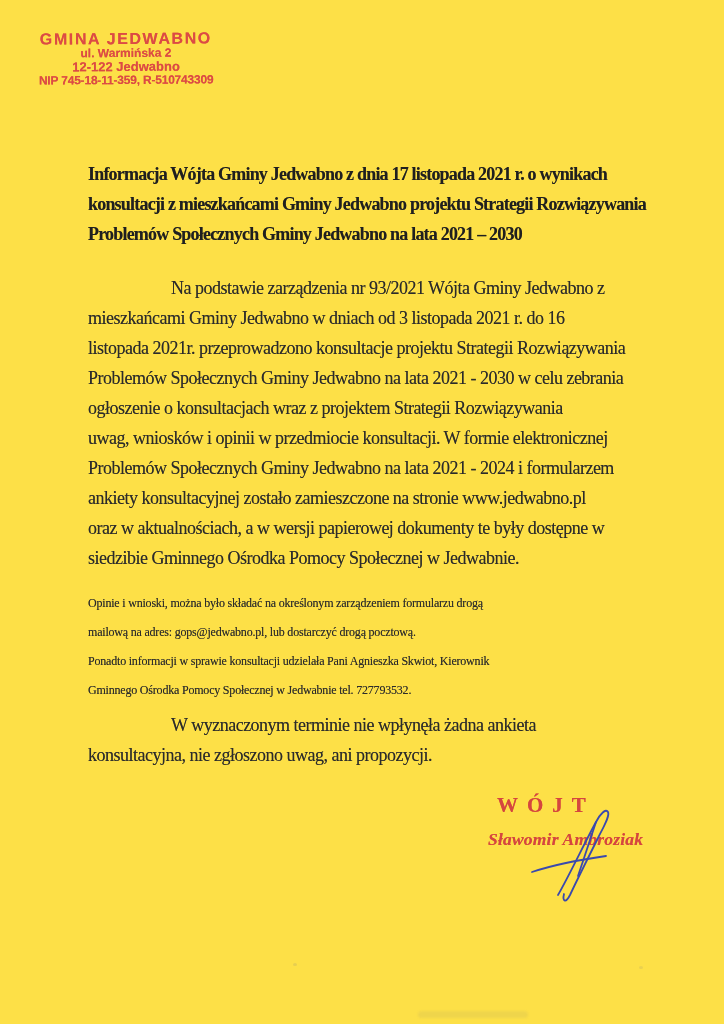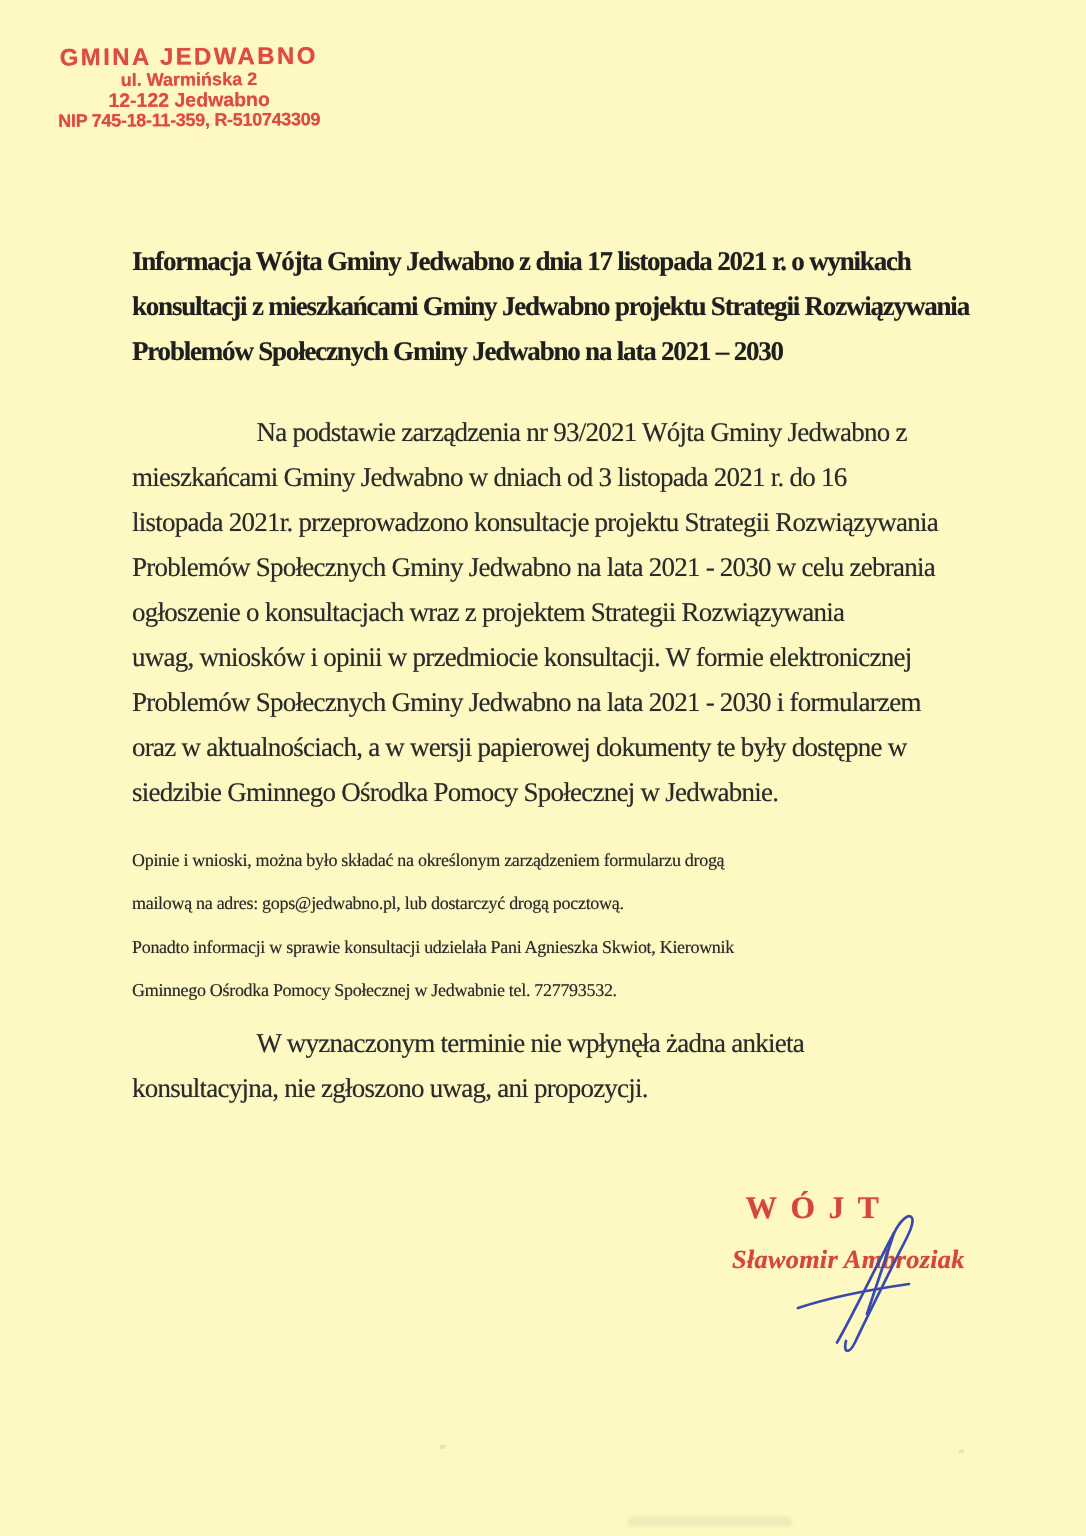--- a/index.html
+++ b/index.html
@@ -5,21 +5,21 @@
   html,body{margin:0;padding:0;}
   body{
     width:724px;height:1024px;
     background:#f4f4f4;
     font-family:"Liberation Serif", serif;
     overflow:hidden;
   }
   .page{
     position:relative;
     width:724px;height:1024px;
-    background:#fef9c3;
+    background:#fde047;
     color:#2b2b2b;
   }
   
   .stamp{
     position:absolute;left:26px;top:30px;width:200px;
     color:#dc4b44;
     font-family:"Liberation Sans", sans-serif;
     font-weight:bold;
     text-align:center;
     text-shadow:0 0 0.6px rgba(220,75,68,.75);
@@ -119,21 +119,22 @@
       <div class="line">Problemów Społecznych Gminy Jedwabno na lata 2021 – 2030</div>
     </div>
 
     <div class="para1">
       <div class="line indent">Na podstawie zarządzenia nr 93/2021 Wójta Gminy Jedwabno z</div>
       <div class="line">mieszkańcami Gminy Jedwabno w dniach od 3 listopada 2021 r. do 16</div>
       <div class="line">listopada 2021r. przeprowadzono konsultacje projektu Strategii Rozwiązywania</div>
       <div class="line">Problemów Społecznych Gminy Jedwabno na lata 2021 - 2030 w celu zebrania</div>
       <div class="line">ogłoszenie o konsultacjach wraz z projektem Strategii Rozwiązywania</div>
       <div class="line">uwag, wniosków i opinii w przedmiocie konsultacji. W formie elektronicznej</div>
-      <div class="line">Problemów Społecznych Gminy Jedwabno na lata 2021 - 2030 i formularzem</div>
+      <div class="line">Problemów Społecznych Gminy Jedwabno na lata 2021 - 2024 i formularzem</div>
+      <div class="line">ankiety konsultacyjnej zostało zamieszczone na stronie www.jedwabno.pl</div>
       <div class="line">oraz w aktualnościach, a w wersji papierowej dokumenty te były dostępne w</div>
       <div class="line">siedzibie Gminnego Ośrodka Pomocy Społecznej w Jedwabnie.</div>
     </div>
 
     <div class="para2">
       <div class="line">Opinie i wnioski, można było składać na określonym zarządzeniem formularzu drogą</div>
       <div class="line">mailową na adres: gops@jedwabno.pl, lub dostarczyć drogą pocztową.</div>
       <div class="line">Ponadto informacji w sprawie konsultacji udzielała Pani Agnieszka Skwiot, Kierownik</div>
       <div class="line">Gminnego Ośrodka Pomocy Społecznej w Jedwabnie tel. 727793532.</div>
     </div>

